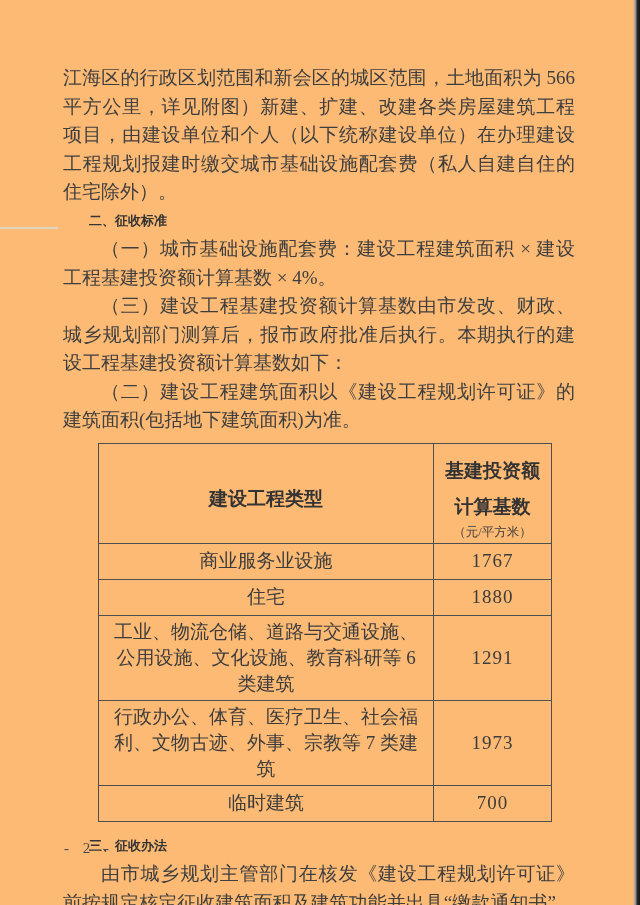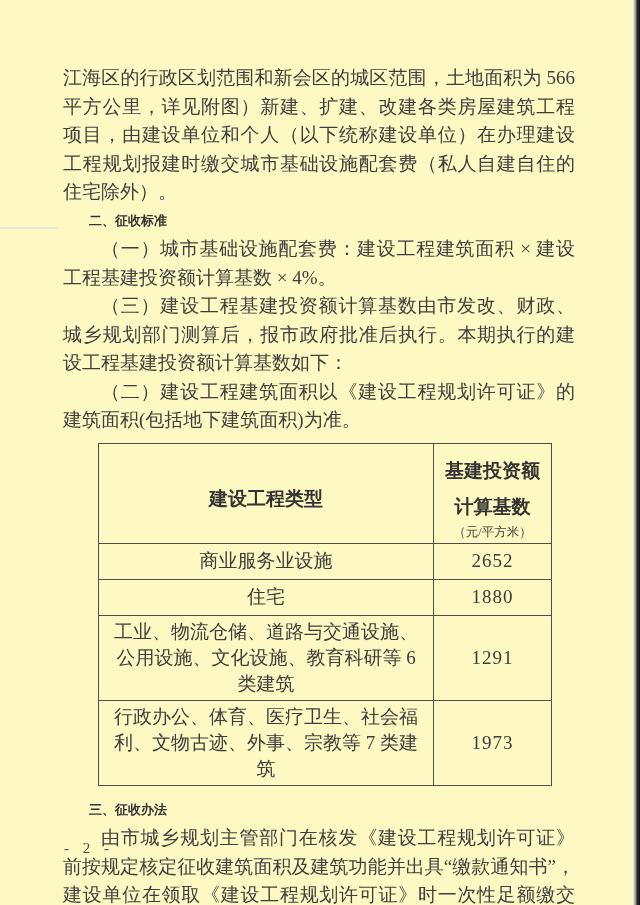--- a/index.html
+++ b/index.html
@@ -1,20 +1,20 @@
 <!DOCTYPE html>
 <html><head>
 <meta charset="utf-8">
 <style>
   html, body { margin: 0; padding: 0; background: #e8e8e8; }
   .page {
     position: relative;
     width: 640px;
     height: 905px;
-    background: #fef9c3;
+    background: #fdba74;
     overflow: hidden;
     font-family: "Liberation Serif", "DejaVu Serif", serif;
     color: #3e3e3e;
   }
   .scan-edge-right {
     position: absolute;
     top: 0; right: 0;
     width: 7px; height: 100%;
     background: linear-gradient(to right, rgba(0,0,0,0) 0%, #9a9a9a 35%, #2b2b2b 60%, #141414 100%);
   }
@@ -124,33 +124,37 @@
           <th class="col-base">
             <div class="th-main">基建投资额</div>
             <div class="th-main">计算基数</div>
             <div class="th-unit">（元/平方米）</div>
           </th>
         </tr>
       </thead>
       <tbody>
         <tr class="single">
           <td class="type-cell">商业服务业设施</td>
-          <td class="value-cell">2652</td>
+          <td class="value-cell">1767</td>
         </tr>
         <tr class="single">
           <td class="type-cell">住宅</td>
           <td class="value-cell">1880</td>
         </tr>
         <tr class="double">
           <td class="type-cell">工业、物流仓储、道路与交通设施、公用设施、文化设施、教育科研等 6 类建筑</td>
           <td class="value-cell">1291</td>
         </tr>
         <tr class="double">
           <td class="type-cell">行政办公、体育、医疗卫生、社会福利、文物古迹、外事、宗教等 7 类建筑</td>
           <td class="value-cell">1973</td>
+        </tr>
+        <tr class="single">
+          <td class="type-cell">临时建筑</td>
+          <td class="value-cell">700</td>
         </tr>
       </tbody>
     </table>
 
     <p class="section-heading">三、征收办法</p>
 
     <p class="body-para">由市城乡规划主管部门在核发《建设工程规划许可证》前按规定核定征收建筑面积及建筑功能并出具“缴款通知书”，建设单位在领取《建设工程规划许可证》时一次性足额缴交城市基础设施配套费。对于特殊情形的项目，按以下办法征收城市基础设施</p>
 
   </div>
 

